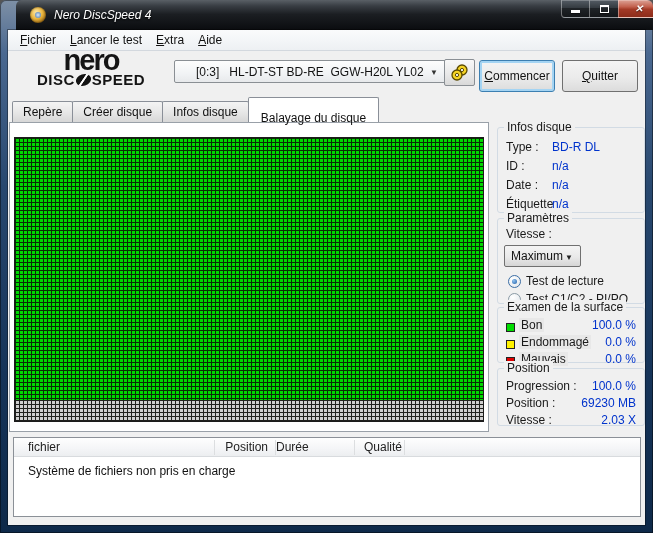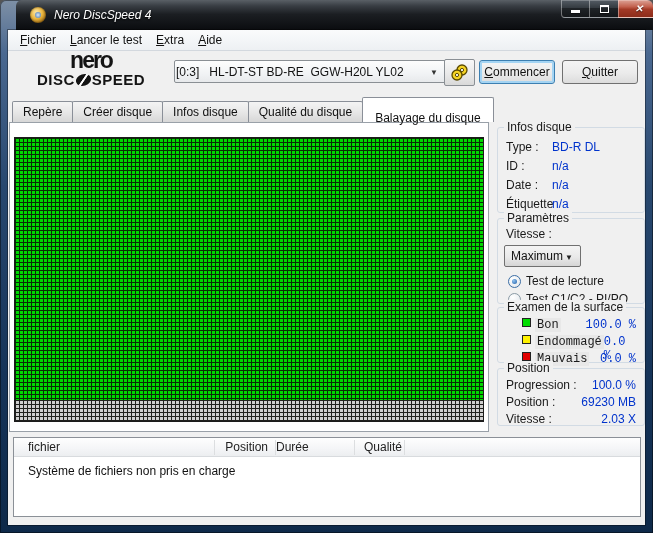--- a/index.html
+++ b/index.html
@@ -40,35 +40,35 @@
   #client { position:absolute; left:8px; top:30px; width:637px; height:495px; background:#f0f0f0;
     box-shadow:0 0 0 1px rgba(0,0,0,.35); }
   
   #menubar { position:absolute; left:0; top:0; width:637px; height:21px;
     background:linear-gradient(180deg,#fafbfc,#edf0f3); border-bottom:1px solid #d3d8de;
     display:flex; align-items:center; padding-left:5px; }
   .menu-item { display:inline-block; padding:0 7px; font-size:12px; color:#111; }
   .u::first-letter { text-decoration:underline; }
   
   #logo { position:absolute; left:17px; top:19px; width:132px; text-align:center; color:#141414; }
-  .logo-nero { font-size:23px; font-weight:bold; letter-spacing:-2px; line-height:23px; }
+  .logo-nero { font-size:29px; font-weight:bold; letter-spacing:-2px; line-height:23px; }
   .logo-disc { font-size:15px; font-weight:bold; letter-spacing:.5px; line-height:15px;
     display:flex; align-items:center; justify-content:center; }
   .disc-glyph { display:inline-block; width:15px; height:12px; margin:0 1px; border-radius:50%;
     background:linear-gradient(115deg,#141414 42%,#fff 46%,#fff 54%,#141414 58%); transform:skewX(-12deg); }
   #combo { position:absolute; left:166px; top:30px; width:272px; height:23px;
     border:1px solid #8a8f94; border-radius:2px;
     background:linear-gradient(180deg,#fdfdfd,#f1f3f5 60%,#e7e9eb);
-    display:flex; align-items:center; font-size:12px; color:#111; padding-left:1px; white-space:pre; }
+    display:flex; align-items:center; font-size:12px; color:#111; padding-left:21px; white-space:pre; }
   .combo-arrow { position:absolute; right:7px; top:7px; font-size:8px; color:#333; }
   #toolbtn { position:absolute; left:436px; top:29px; width:31px; height:27px;
     border:1px solid #8a8f94; border-radius:2px;
     background:linear-gradient(180deg,#f8f8f8,#e9e9e9 55%,#d9d9d9);
     display:flex; align-items:center; justify-content:center; }
-  .btn { position:absolute; top:30px; height:24px; font-size:12px; color:#111;
+  .btn { position:absolute; top:30px; height:32px; font-size:12px; color:#111;
     display:flex; align-items:center; justify-content:center;
     background:linear-gradient(180deg,#f4f4f4,#ebebeb 55%,#dcdcdc); border-radius:3px; }
   #btn-start { left:471px; width:76px; border:1px solid #3c7fb1; box-shadow:inset 0 0 0 2px #a4d4f3; }
   #btn-quit  { left:554px; width:76px; border:1px solid #707070; }
   
   #tabstrip { position:absolute; left:4px; top:67px; display:flex; align-items:flex-end; }
   .tab { height:21px; line-height:20px; padding:0 10px; font-size:12px; color:#111;
     border:1px solid #8a8f98; border-bottom:none; margin-right:-1px;
     background:linear-gradient(180deg,#f4f4f4,#e9e9e9 45%,#d7d7d7); border-radius:2px 2px 0 0; }
   .tab.active { height:25px; line-height:25px; padding:8px 12px; background:#fff; position:relative; z-index:3; }
@@ -102,27 +102,27 @@
     background:linear-gradient(180deg,#f4f4f4,#e9e9e9 55%,#d5d5d5);
     display:flex; align-items:center; padding-left:6px; }
   .sel-arrow { position:absolute; right:7px; top:7px; font-size:8px; color:#222; }
   .radiorow { position:absolute; left:10px; display:flex; align-items:center; font-size:12px; color:#1a1a1a; }
   #radio-row-0 { top:55px; } #radio-row-1 { top:73px; }
   .radio { width:13px; height:13px; border-radius:50%; border:1px solid #8a9aa5;
     background:radial-gradient(circle at 35% 30%,#fff,#dfe5ea); margin-right:5px; position:relative; }
   .radio.checked { border-color:#3c6ea5; }
   .radio.checked::after { content:""; position:absolute; left:3px; top:3px; width:5px; height:5px;
     border-radius:50%; background:radial-gradient(circle at 35% 35%,#8fc0ef,#1e5fa8); }
-  .surfrow { display:flex; align-items:flex-start; height:14px; margin:3px 8px 0 24px; font-size:12px;font-family:Liberation Mono, monospace; }
+  .surfrow { display:flex; align-items:flex-end; height:14px; margin:3px 8px 0 8px; font-size:12px; }
   .surfrow:first-of-type { margin-top:10px; }
   .swatch { width:9px; height:9px; border:1px solid #222; margin-right:4px; flex:none; }
   .sw-good { background:var(--good); } .sw-damaged { background:var(--damaged); } .sw-bad { background:var(--bad); }
   .surfrow .lbl { background:#e8e8e8; padding:0 2px; color:#1a1a1a; }
   .surfrow .val, .posrow .val { margin-left:auto; }
-  .posrow { display:flex; height:15px; margin:2px 8px 0 8px; font-size:12px; }
+  .posrow { display:flex; align-items:center; height:15px; margin:2px 8px 0 8px; font-size:12px; }
   .posrow:first-of-type { margin-top:9px; }
   .posrow .lbl { color:#1a1a1a; }
   
   #table { position:absolute; left:5px; top:407px; width:628px; height:80px;
     background:#fff; border:1px solid #8b9097; }
   #thead { position:relative; height:19px; border-bottom:1px solid #d8dbde;
     background:linear-gradient(180deg,#fefefe,#f4f5f7 60%,#eceef0); font-size:12px; color:#222; }
   .th { position:absolute; top:2px; }
   .th-file { left:14px; }
   .th-pos { left:174px; width:80px; text-align:right; }
@@ -186,21 +186,20 @@
         <span class="u">Commencer</span>
       </div>
     <div class="btn" id="btn-quit">
         <span class="u">Quitter</span>
       </div>
 
     <div id="tabstrip">
       <div class="tab">Repère</div>
       <div class="tab">Créer disque</div>
       <div class="tab">Infos disque</div>
-      <div class="tab">Qualité du disque</div>
       <div class="tab active">Balayage du disque</div>
     </div>
 
     <div id="panel">
       <div id="grid">
         <div class="grid-green"></div>
         <div class="grid-gray"></div>
       </div>
     </div>
 

